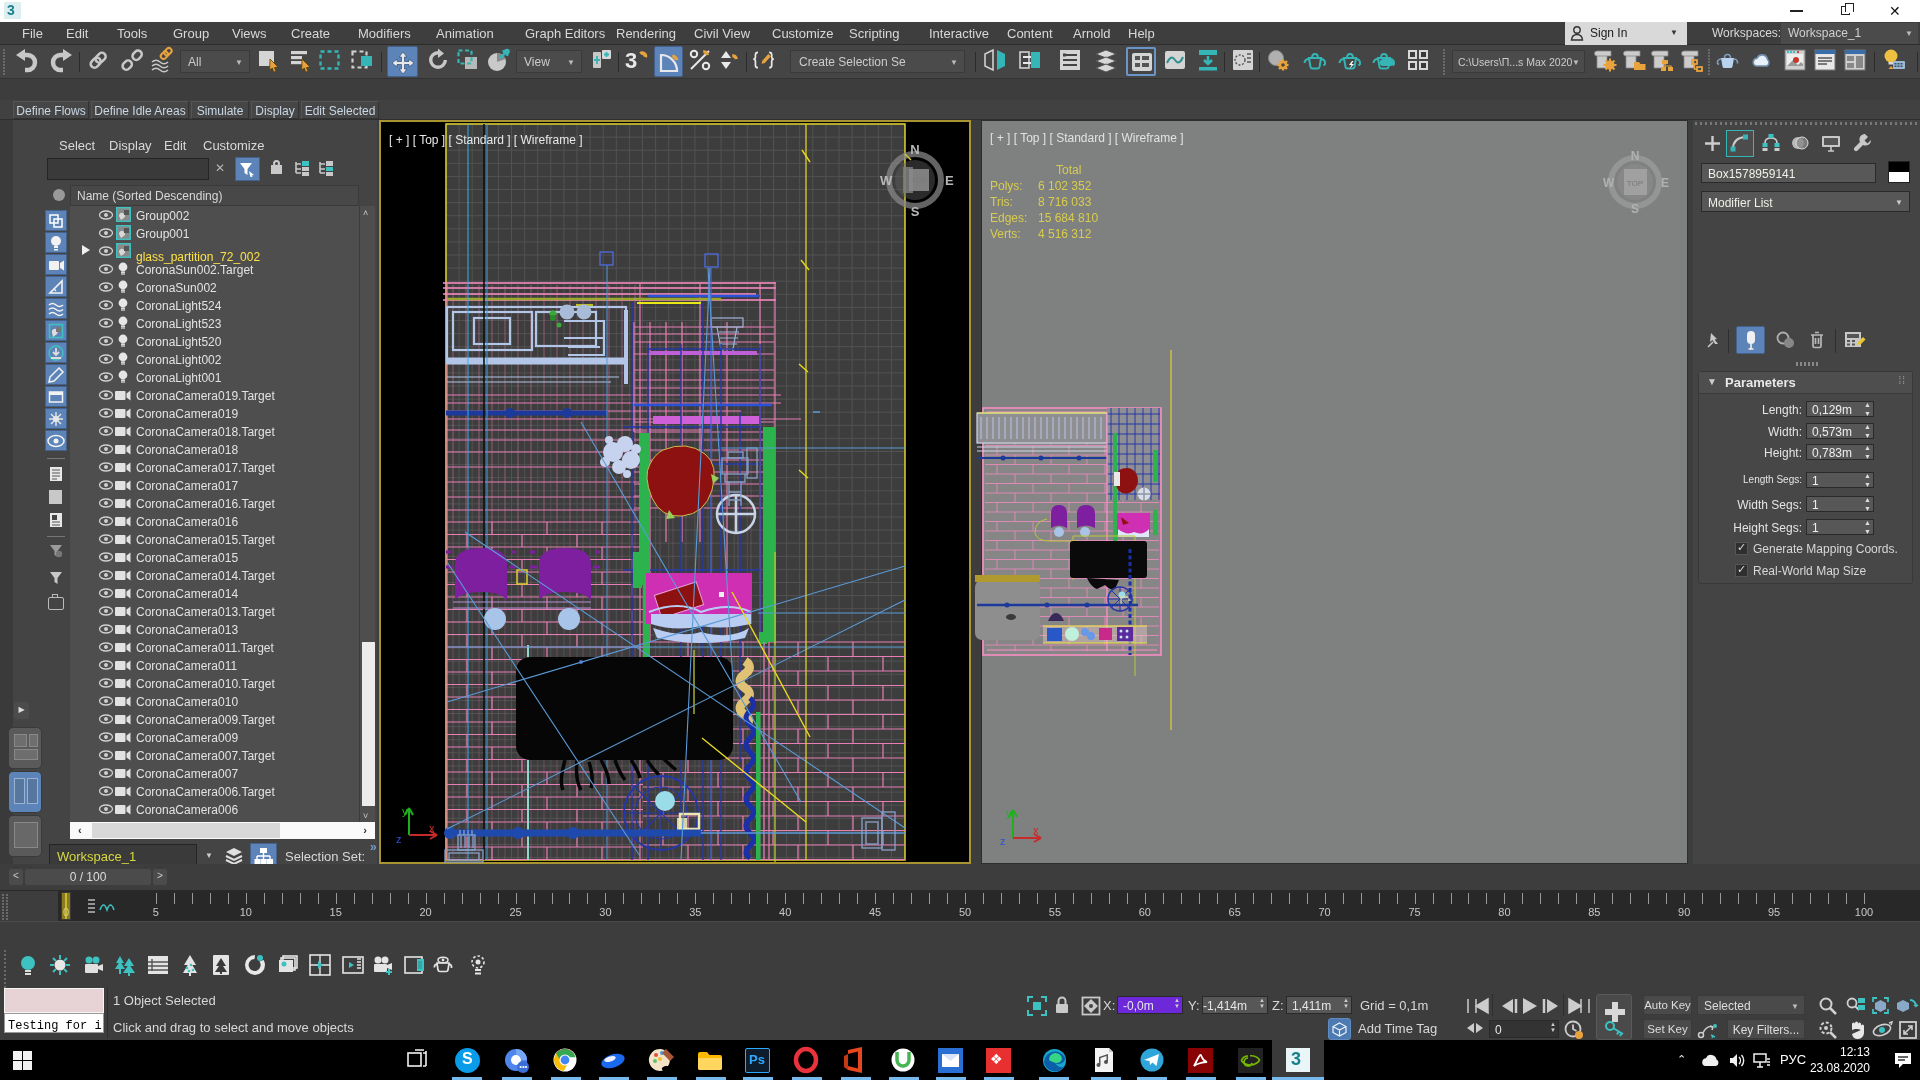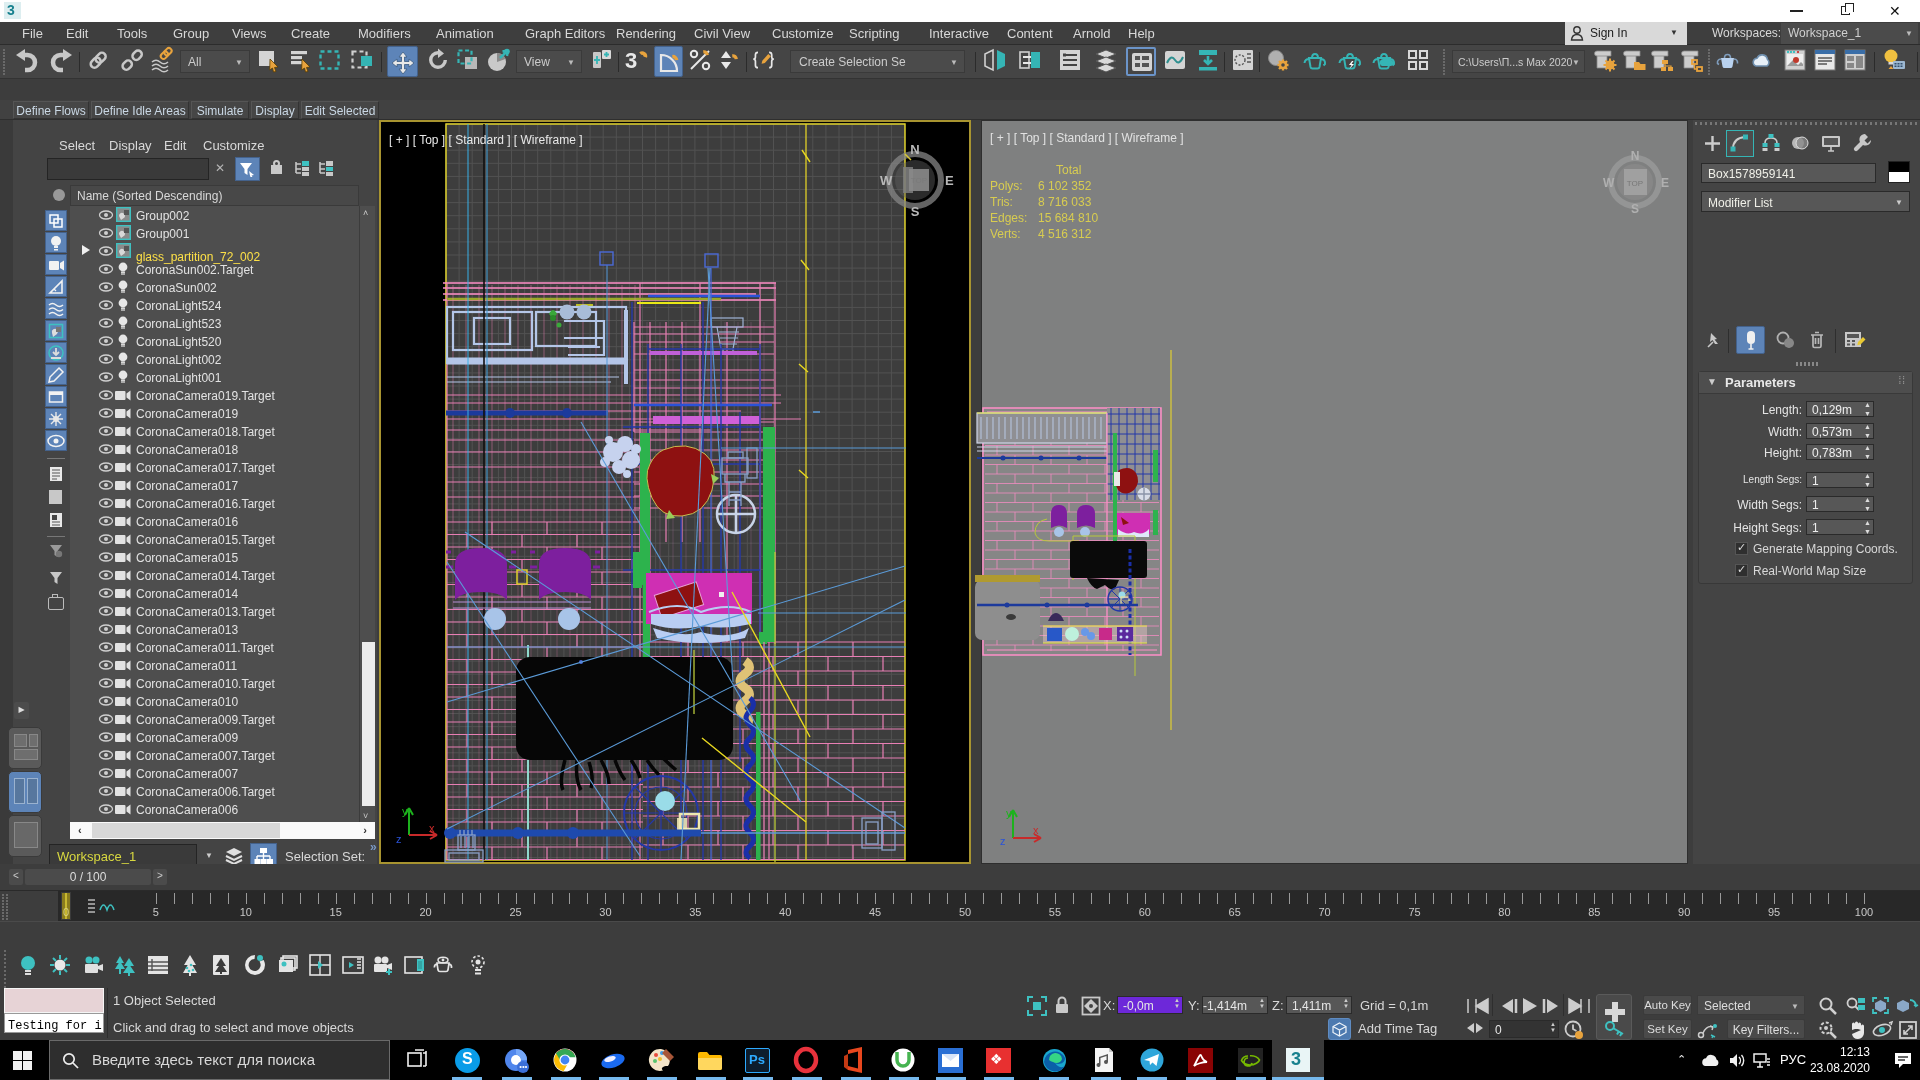--- a/index.html
+++ b/index.html
@@ -1766,27 +1766,20 @@
 
   <div class="abs" id="taskbar" style="left:0;top:1040px;width:1920px;height:40px;background:#000;">
       <svg class="abs" width="19" height="19" style="left:13px;top:11px;" viewBox="0 0 19 19">
         <g fill="#f2f2f2">
           <rect x="0" y="0" width="9" height="9"></rect>
           <rect x="10" y="0" width="9" height="9"></rect>
           <rect x="0" y="10" width="9" height="9"></rect>
           <rect x="10" y="10" width="9" height="9"></rect>
         </g>
       </svg>
-      <div class="abs" style="left:49px;top:0px;width:341px;height:40px;background:#2e2e2e;border:1px solid #6a6a6a;">
-        <svg width="17" height="17" style="left:12px;top:11px;" viewBox="0 0 17 17">
-          <circle cx="7" cy="7" r="5.2" fill="none" stroke="#eee" stroke-width="1.7"></circle>
-          <path d="M11 11 L16 16" stroke="#eee" stroke-width="1.7"></path>
-        </svg>
-        <span style="position:absolute;left:42px;top:10px;color:#d8d8d8;font-size:15px;">Введите здесь текст для поиска</span>
-      </div>
       <svg class="abs" width="22" height="22" style="left:406px;top:9px;" viewBox="0 0 22 22">
         <rect x="2" y="4" width="13" height="13" fill="none" stroke="#f0f0f0" stroke-width="1.6"></rect>
         <path d="M17 4 h3 M20 4 v13 M17 17 h3 M18 1 h-9 M20 6 v-4" stroke="#f0f0f0" stroke-width="1.6"></path>
       </svg>
       <div class="abs" style="left:455px;top:8px;width:25px;height:25px;border-radius:13px;background:#0a9ce8;">
         <span style="position:absolute;left:7px;top:2px;color:#fff;font-size:16px;font-weight:bold;">S</span>
       </div>
       <div class="abs" style="left:452px;top:37px;width:30px;height:3px;background:#76b9ed;"></div>
       <svg class="abs" width="27" height="27" style="left:503px;top:7px;" viewBox="0 0 27 27">
         <circle cx="13" cy="13" r="11" fill="#5086ec"></circle>

